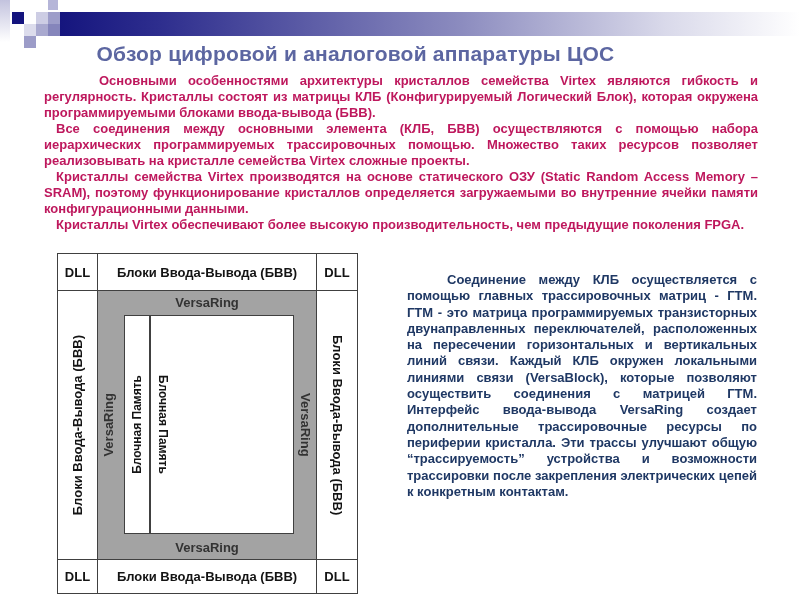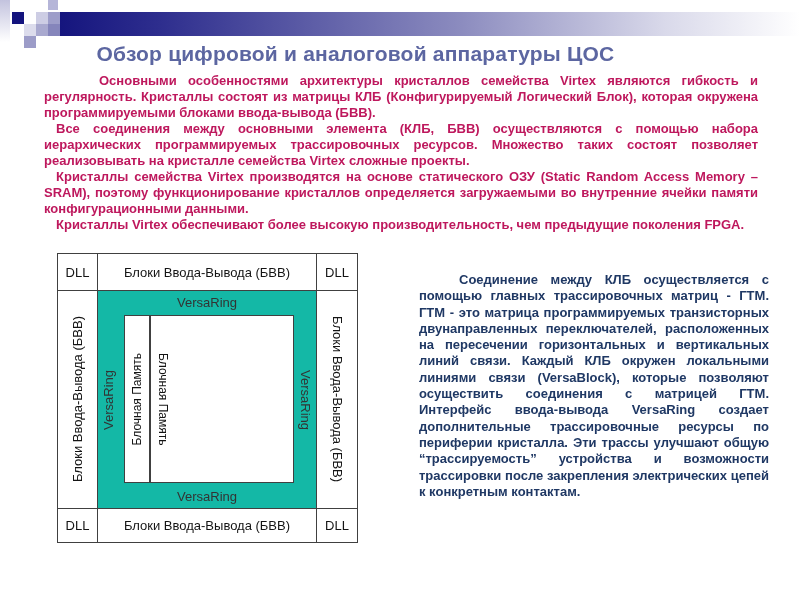--- a/index.html
+++ b/index.html
@@ -38,36 +38,35 @@
     text-align:justify;
   }
   .bodytext p{margin:0;}
   .indent-big{text-indent:55px;}
   .indent-small{text-indent:12px;}
   
   .rightcol{
     position:absolute;left:407px;top:272px;width:350px;
     font-size:13px;font-weight:bold;color:#1f3864;line-height:16.3px;
     text-align:justify;
-    margin-left:12px;
   }
   .rightcol p{margin:0;text-indent:40px;}
   
   .diagram{
-    position:absolute;left:57px;top:253px;width:301px;height:290px;
+    position:absolute;left:57px;top:253px;width:301px;height:341px;
     display:grid;grid-template-columns:40px 1fr 40px;grid-template-rows:37px 1fr 33px;
     border:1px solid #404040;box-sizing:border-box;
-    font-size:13px;font-weight:normal;color:#141414;background:#ffffff;
+    font-size:13px;font-weight:bold;color:#141414;background:#ffffff;
   }
   .cell{display:flex;align-items:center;justify-content:center;box-sizing:border-box;}
   .br{border-right:1px solid #404040;}
   .bb{border-bottom:1px solid #404040;}
   .vert-up{writing-mode:vertical-rl;transform:rotate(180deg);white-space:nowrap;}
   .vert-down{writing-mode:vertical-rl;white-space:nowrap;}
-  .center-area{position:relative;background:#14b8a6;}
+  .center-area{position:relative;background:#a3a3a3;}
   .vr-label{position:absolute;width:100%;text-align:center;color:#333;font-size:13px;}
   .vr-top{top:4px;left:0;}
   .vr-bottom{bottom:4px;left:0;}
   .vr-side{position:absolute;top:0;height:100%;display:flex;align-items:center;color:#333;font-size:13px;}
   .vr-left{left:3px;}
   .vr-right{right:3px;}
   .inner-box{
     position:absolute;left:26px;right:22px;top:24px;bottom:25px;
     background:#ffffff;border:1px solid #404040;display:flex;box-sizing:border-box;
   }
@@ -89,21 +88,21 @@
   <div class="sq sq4"></div>
   <div class="sq sq5"></div>
   <div class="sq sq6"></div>
   <div class="sq sq7"></div>
   <div class="sq sq8"></div>
 
   <div class="title">Обзор цифровой и аналоговой аппаратуры ЦОС</div>
 
   <div class="bodytext">
     <p class="indent-big">Основными особенностями архитектуры кристаллов семейства Virtex являются гибкость и регулярность. Кристаллы состоят из матрицы КЛБ (Конфигурируемый Логический Блок), которая окружена программируемыми блоками ввода-вывода (БВВ).</p>
-    <p class="indent-small">Все соединения между основными элемента (КЛБ, БВВ) осуществляются с помощью набора иерархических программируемых трассировочных ресурсов. Множество таких состоят позволяет реализовывать на кристалле семейства Virtex сложные проекты.</p>
+    <p class="indent-small">Все соединения между основными элемента (КЛБ, БВВ) осуществляются с помощью набора иерархических программируемых трассировочных помощью. Множество таких ресурсов позволяет реализовывать на кристалле семейства Virtex сложные проекты.</p>
     <p class="indent-small">Кристаллы семейства Virtex производятся на основе статического ОЗУ (Static Random Access Memory – SRAM), поэтому функционирование кристаллов определяется загружаемыми во внутренние ячейки памяти конфигурационными данными.</p>
     <p class="indent-small">Кристаллы Virtex обеспечивают более высокую производительность, чем предыдущие поколения FPGA.</p>
   </div>
 
   <div class="diagram">
 
     <div class="cell br bb">DLL</div>
     <div class="cell br bb">Блоки Ввода-Вывода (БВВ)</div>
     <div class="cell bb">DLL</div>
 

